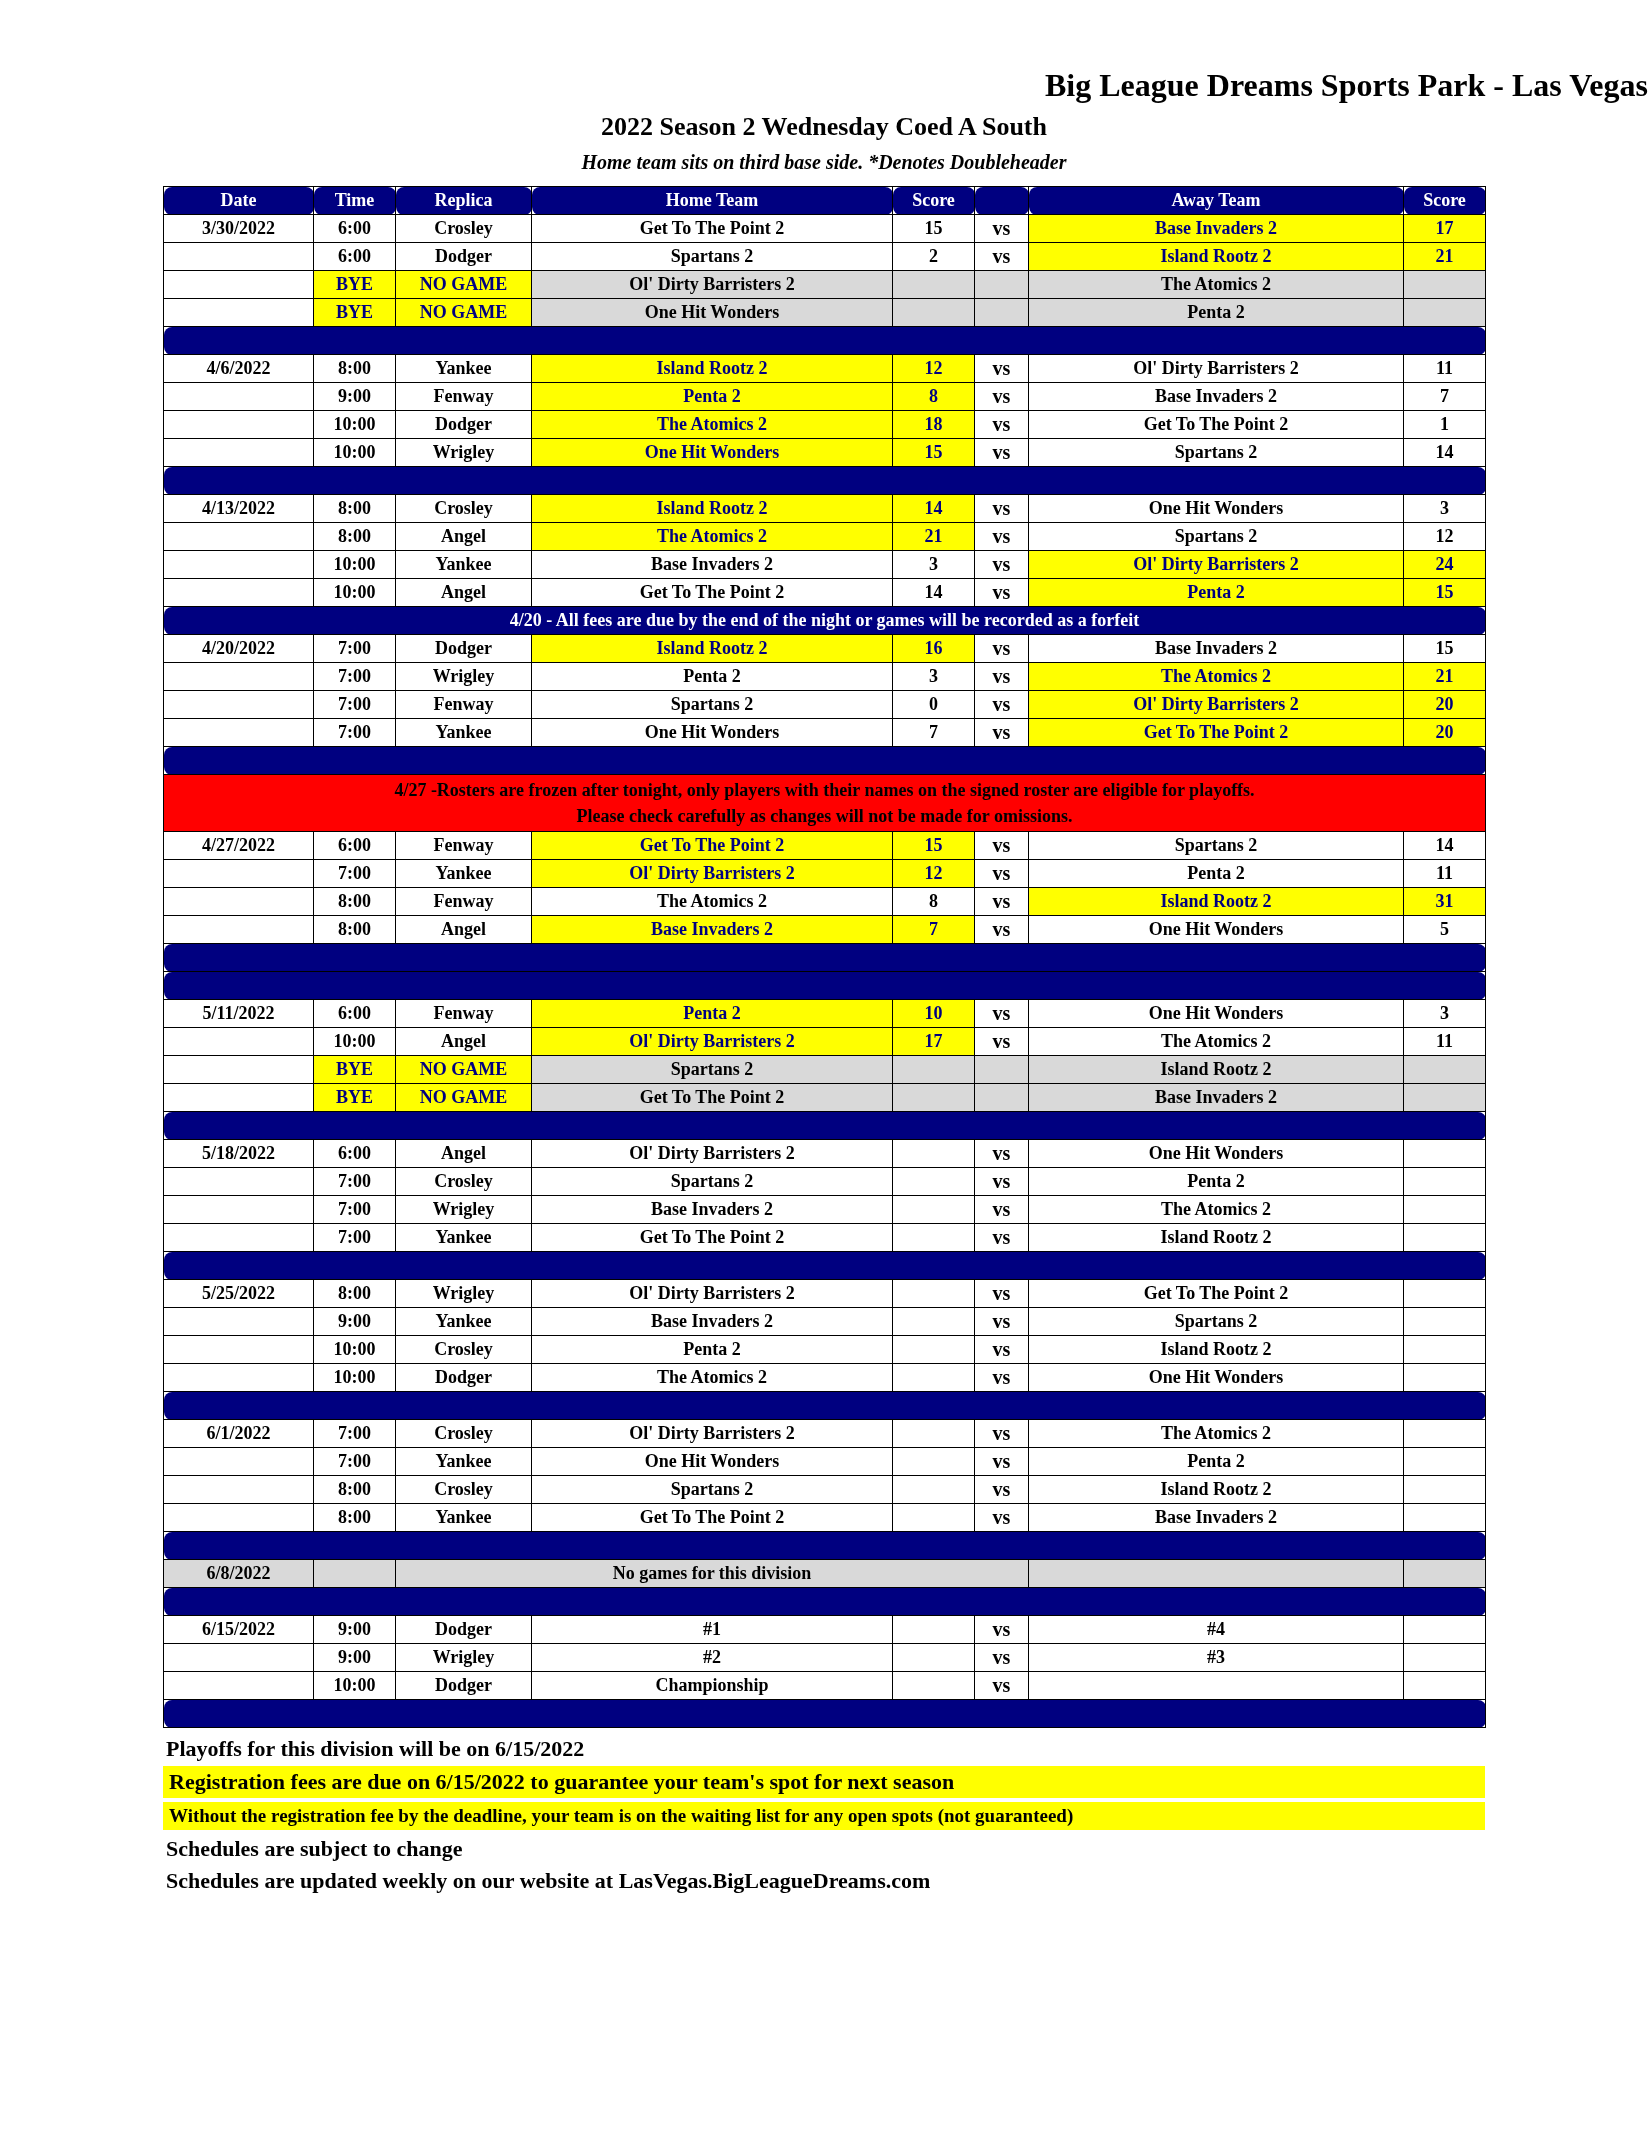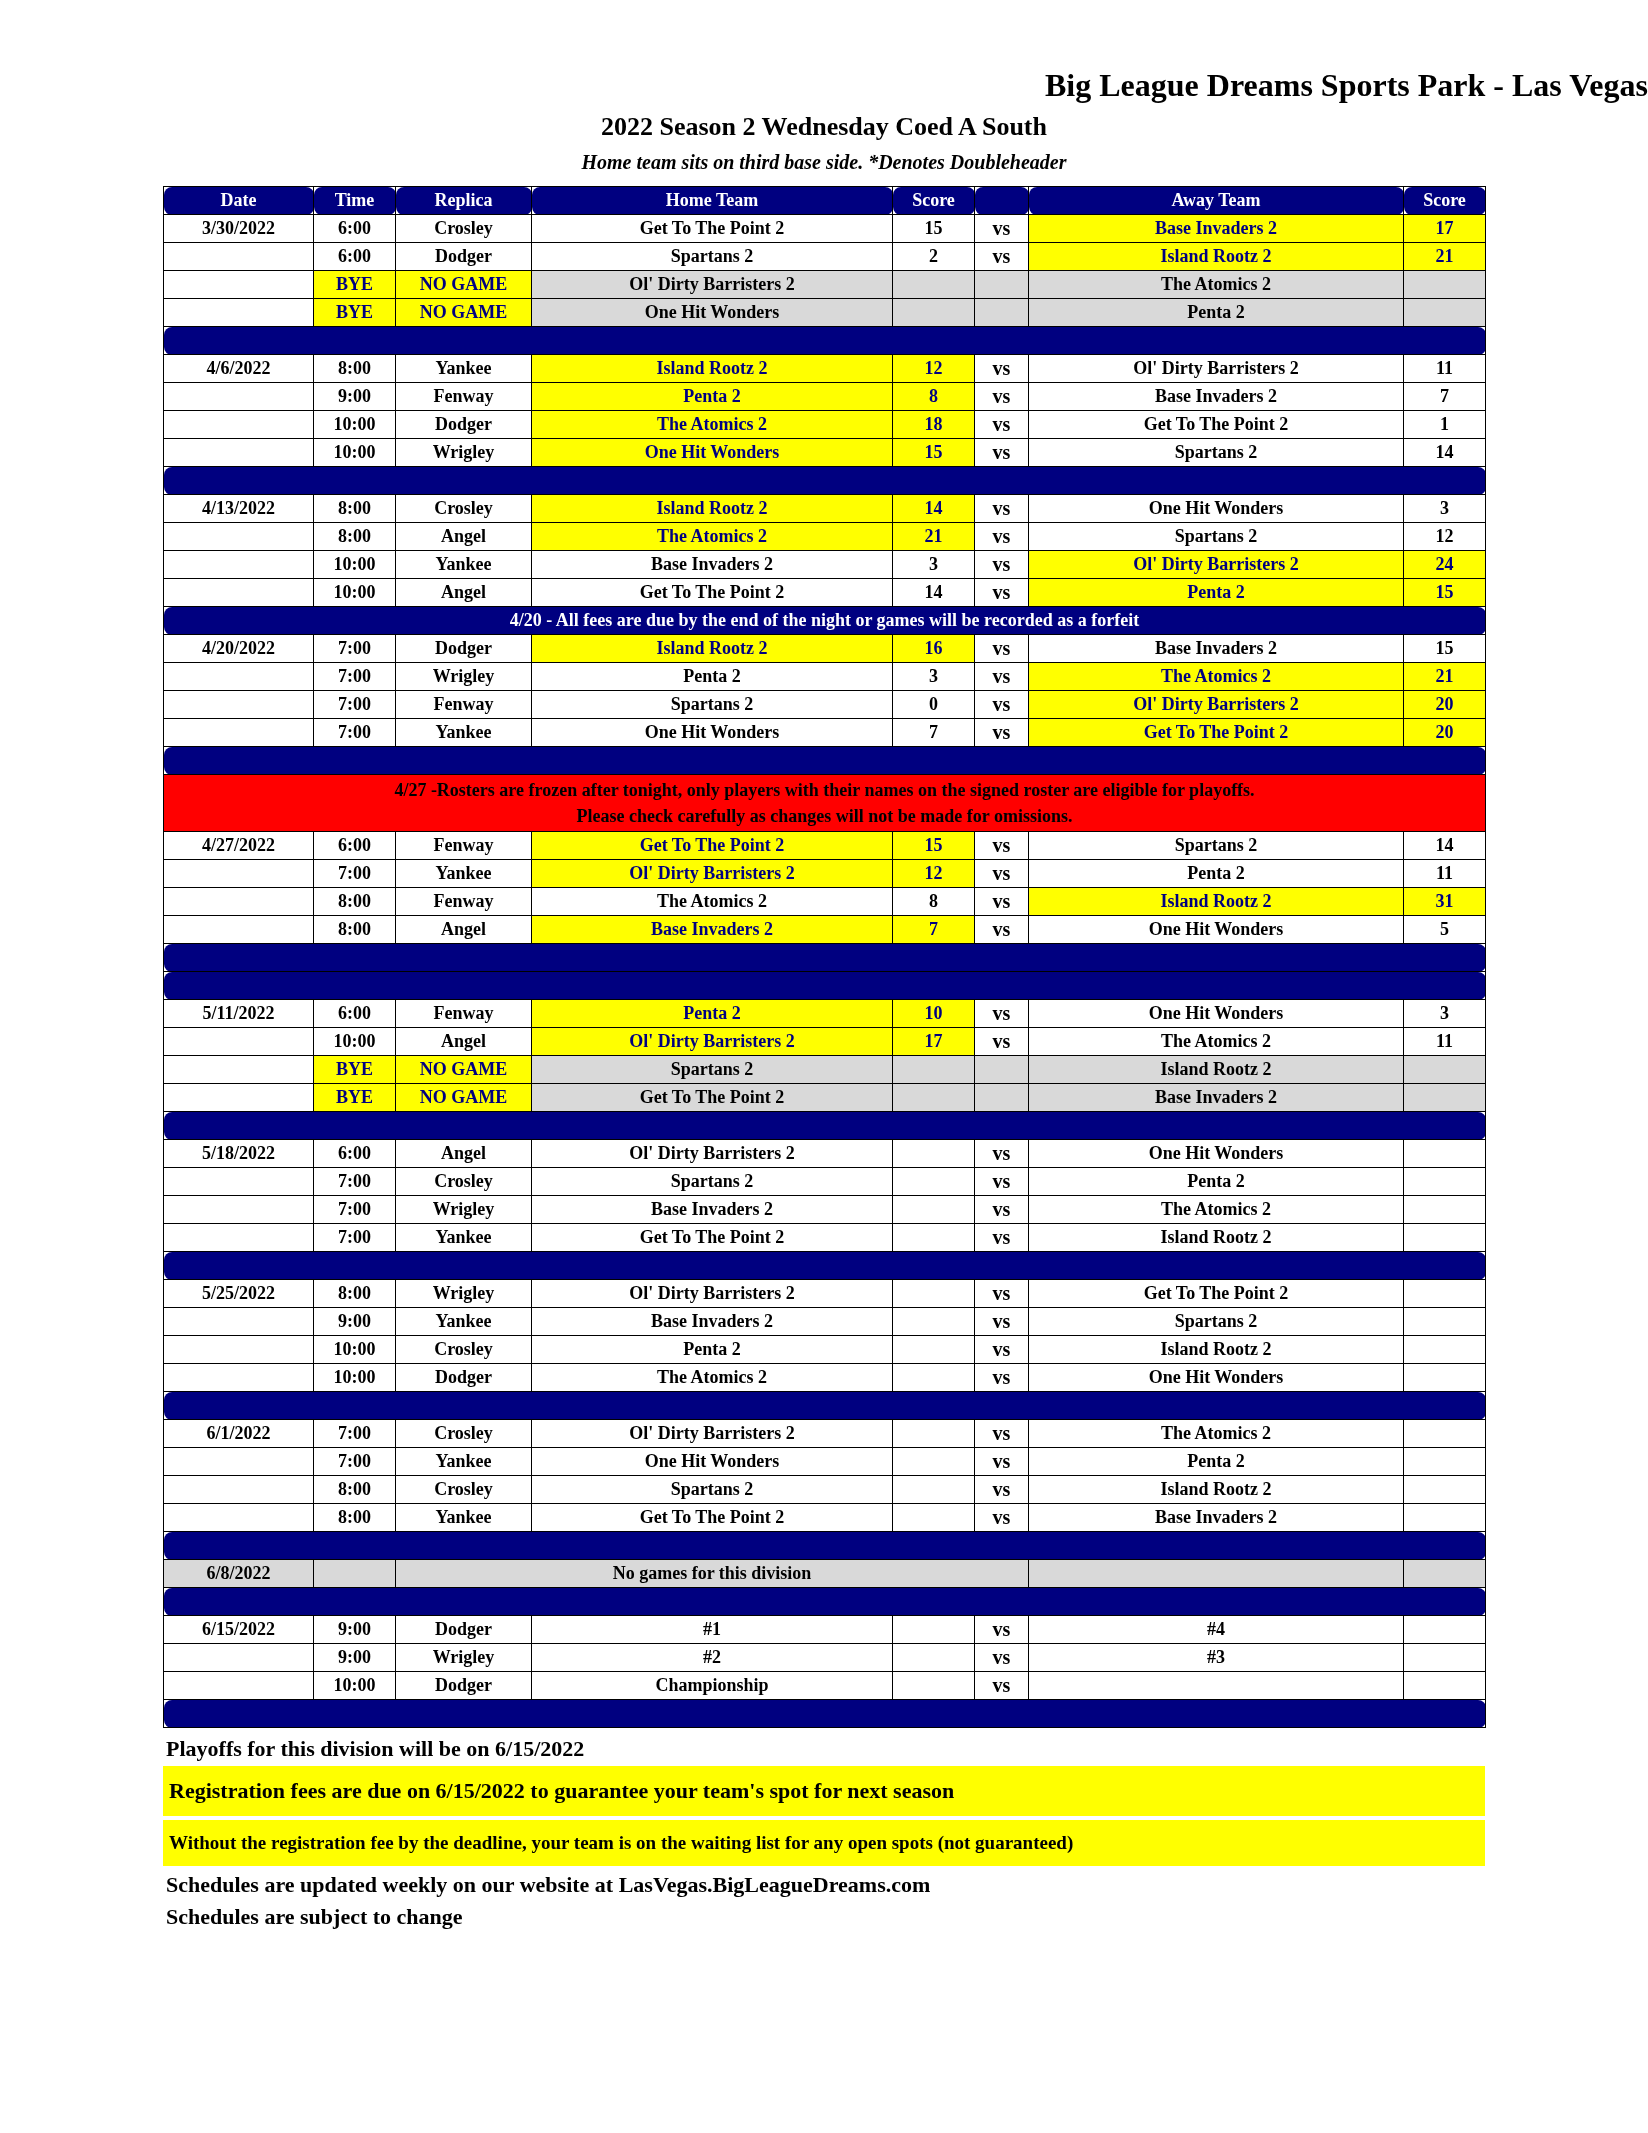--- a/index.html
+++ b/index.html
@@ -39,21 +39,21 @@
   .gray   { background: var(--gray, #D9D9D9); }
   .red    { background: var(--red, #FF0000); color: #000000; }
   td.vs   { font-size: 20px; }
   td.tall { height: 57px; }
   td.tall div { line-height: 1.45; }
   td.notice { font-size: 18px; }
 
   .footer { margin: 8px 0 0 163px; width: 1322px; }
   .f-line { font-weight: bold; }
   .f-plain { font-size: 22px; margin-top: 6px; padding-left: 3px; }
-  .f-yellow { background: var(--yellow, #FFFF00); font-size: 22px; padding: 12px 6px; margin-top: 4px; }
+  .f-yellow { background: var(--yellow, #FFFF00); font-size: 22px; padding: 3px 6px; margin-top: 4px; }
   .f-yellow.small { font-size: 19px; }
 </style>
 </head>
 <body>
 
 <div class="page">
   <div class="title">Big League Dreams Sports Park - Las Vegas</div>
   <div class="subtitle">2022 Season 2 Wednesday Coed A South</div>
   <div class="note">Home team sits on third base side.  *Denotes Doubleheader</div>
 
@@ -520,16 +520,16 @@
         <tr>
           <td class="navy" colspan="8"></td>
         </tr>
       </tbody>
   </table>
 
   <div class="footer">
     <div class="f-line f-plain">Playoffs for this division will be on 6/15/2022</div>
     <div class="f-line f-yellow">Registration fees are due on 6/15/2022 to guarantee your team's spot for next season</div>
     <div class="f-line f-yellow small">Without the registration fee by the deadline, your team is on the waiting list for any open spots (not guaranteed)</div>
+    <div class="f-line f-plain">Schedules are subject to change</div>
     <div class="f-line f-plain">Schedules are updated weekly on our website at LasVegas.BigLeagueDreams.com</div>
-    <div class="f-line f-plain">Schedules are subject to change</div>
   </div>
 </div>
 
 </body></html>

